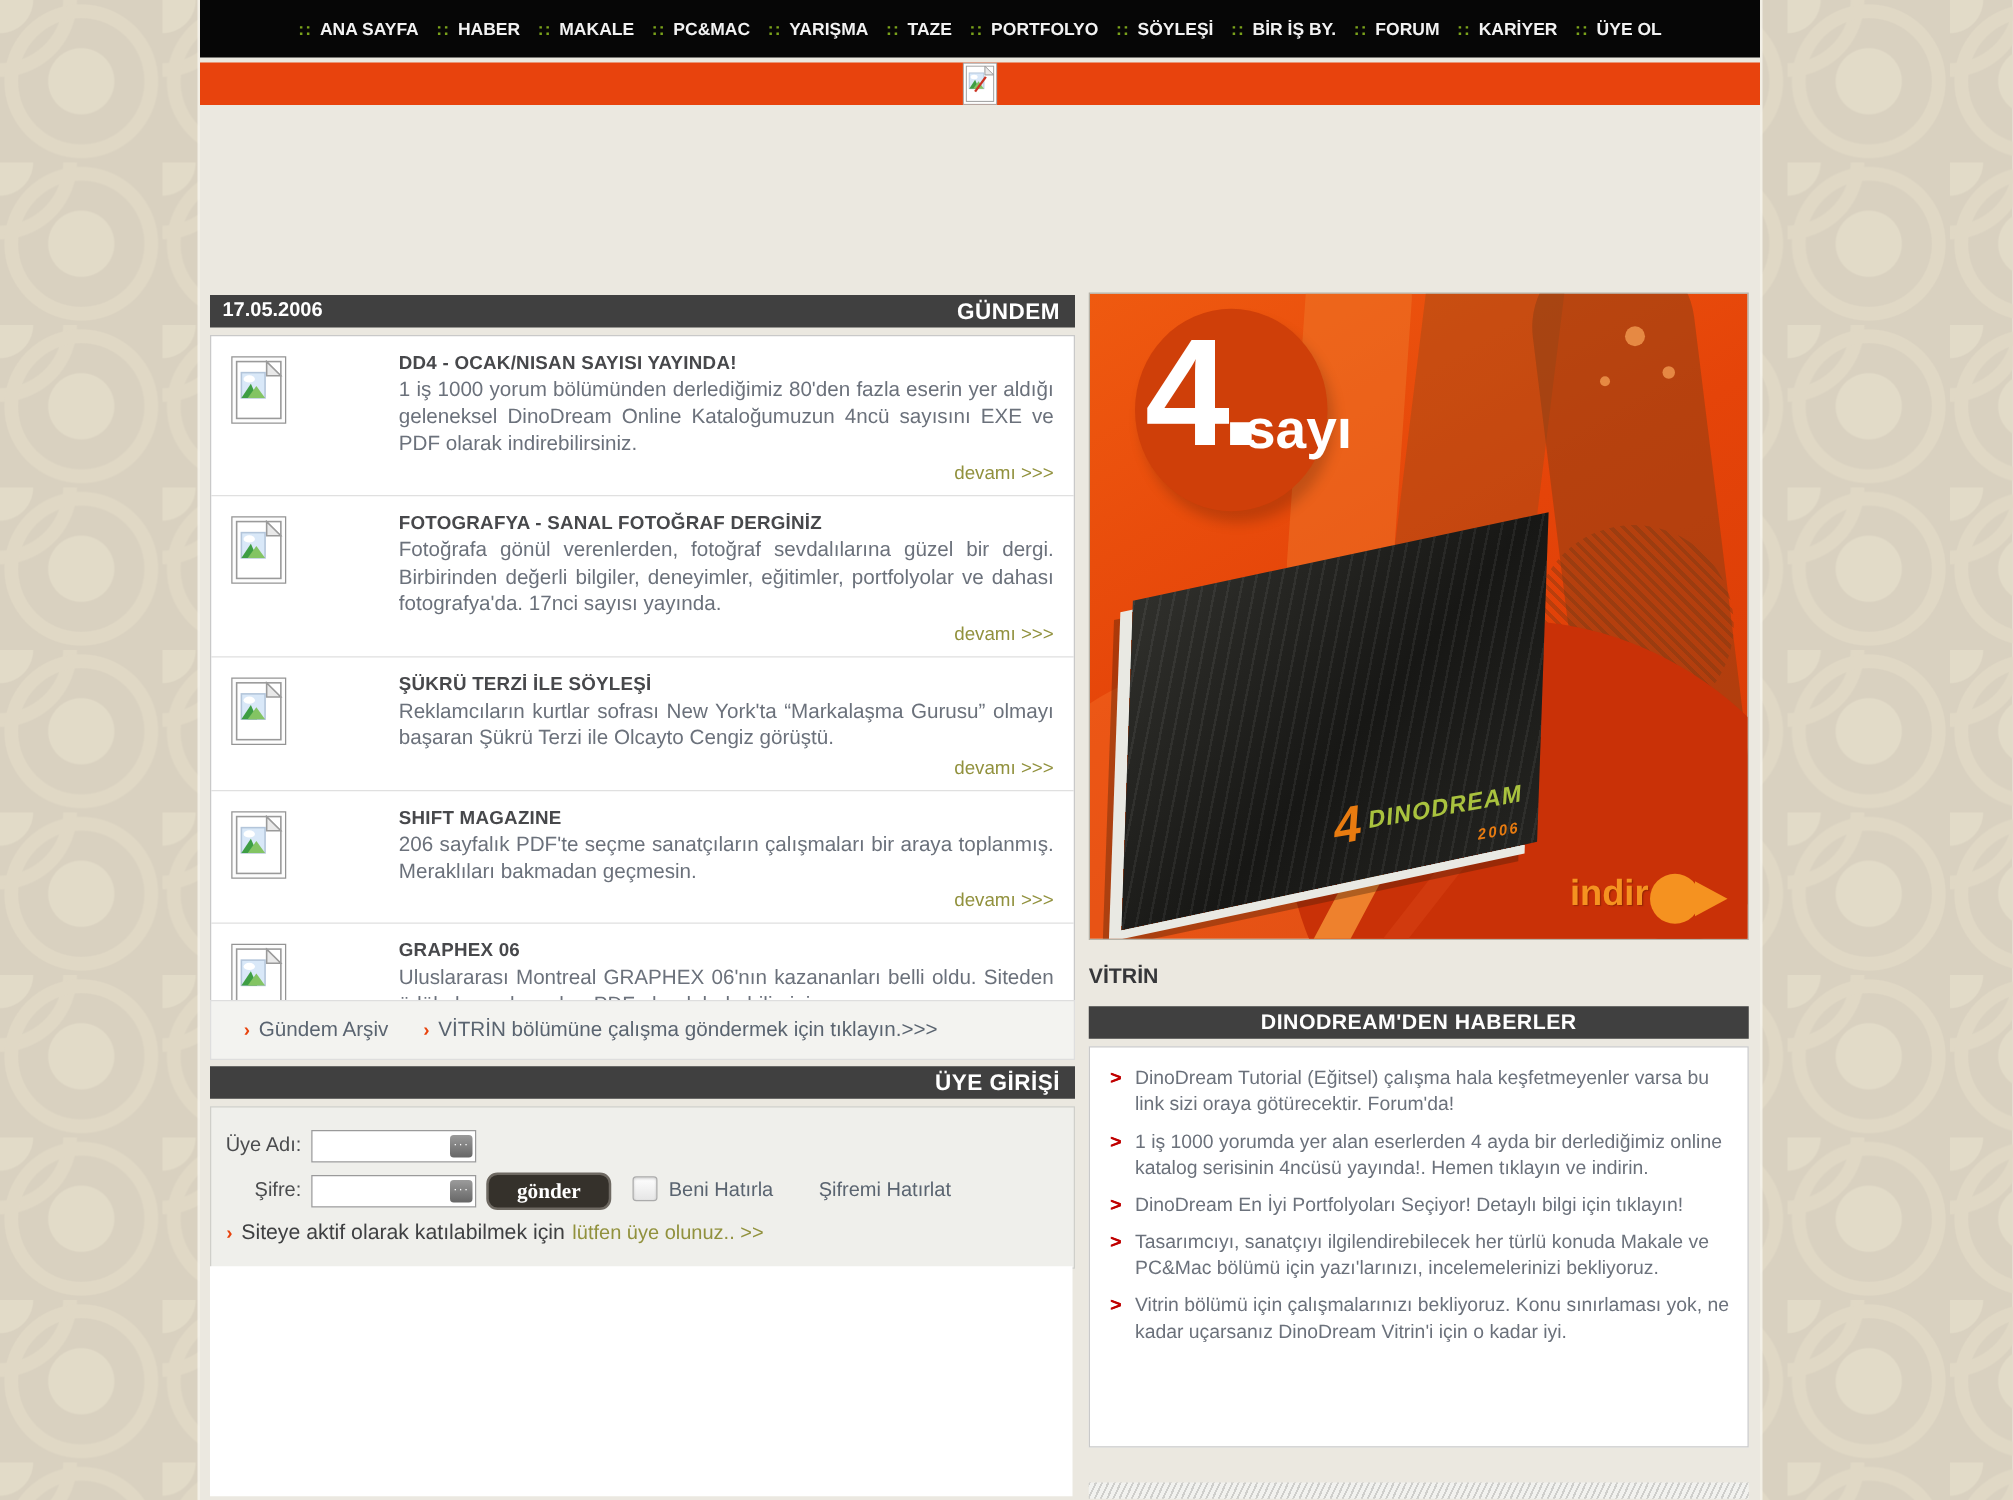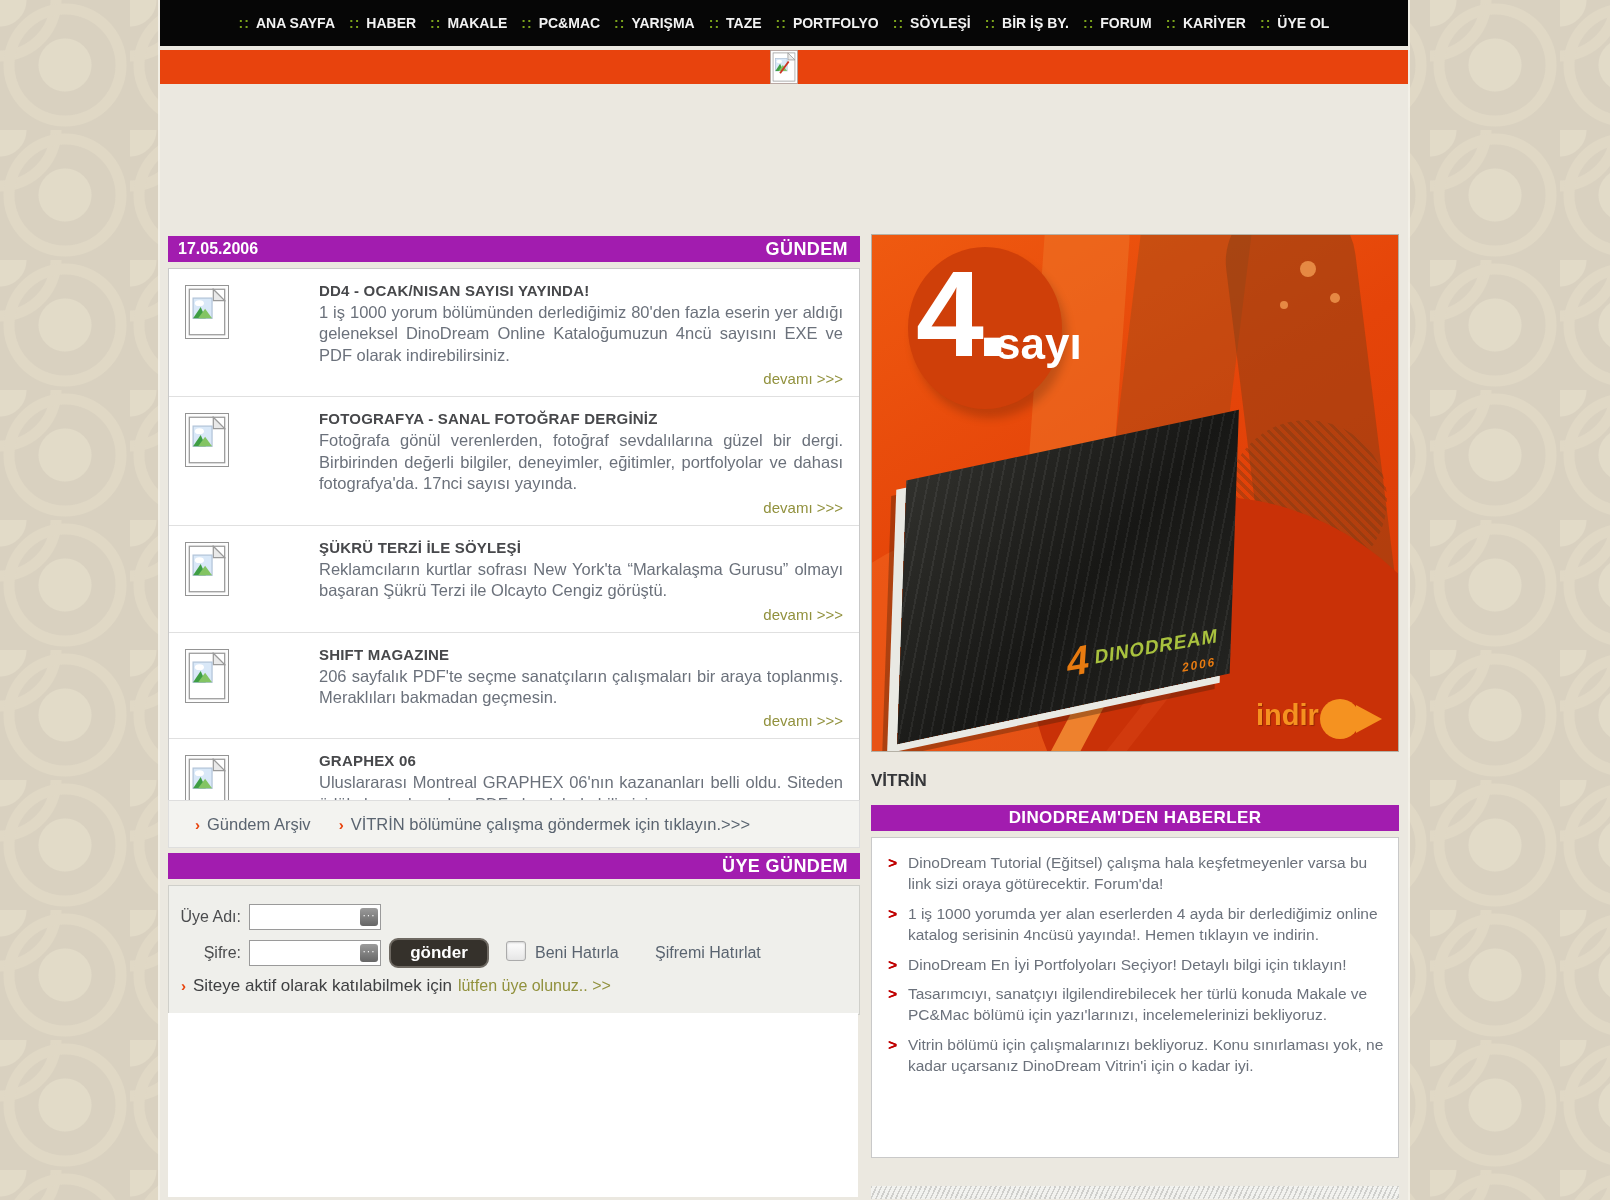--- a/index.html
+++ b/index.html
@@ -21,21 +21,21 @@
   .navitem{display:inline-block;line-height:46px;margin:0 7px;font-size:14px;font-weight:bold;color:#f2f2f2;cursor:pointer;}
   .navsep{color:#7aa21b;margin-right:6px;font-weight:bold;letter-spacing:1px;}
 
   
   #orangebar{position:absolute;left:0;top:50px;width:100%;height:34px;background:#e8430d;display:flex;align-items:center;justify-content:center;}
   .imgph{display:inline-block;border:1px solid #949494;background:#fdfdfd;padding:2px;line-height:0;}
   .imgph svg{display:block;}
   .imgph:not(.with-slash) .slash{display:none;}
 
   
-  .blackbar{position:absolute;background:#a21caf;color:#fff;height:26px;line-height:26px;font-weight:bold;}
+  .blackbar{position:absolute;background:#404040;color:#fff;height:26px;line-height:26px;font-weight:bold;}
   .bar-left{float:left;padding-left:10px;font-size:16px;}
   .bar-right{float:right;padding-right:12px;font-size:18px;letter-spacing:.4px;}
   .bar-center{text-align:center;font-size:17px;letter-spacing:.4px;}
 
   
   #gundem-bar{left:8px;top:236px;width:692px;}
   #gundem-box{position:absolute;left:8px;top:268px;width:690px;background:#fff;border:1px solid #c9c9c9;}
   .gitem{display:flex;padding:13px 8px 9px 10px;border-bottom:1px solid #e0e0e0;}
   .gitem:last-child{border-bottom:none;}
   .gicon{width:134px;flex:none;padding-top:3px;padding-left:6px;}
@@ -51,21 +51,21 @@
   .arrow-orange{color:#e8430d;font-weight:bold;font-size:15px;margin-right:7px;}
   .flabel{font-size:16.5px;color:#5a6470;}
 
   
   #uye-bar{left:8px;top:853px;width:692px;text-align:right;padding-right:12px;width:680px;font-size:18px;letter-spacing:.4px;}
   #login-box{position:absolute;left:8px;top:885px;width:690px;height:128px;background:#efefeb;border:1px solid #cfcfca;}
   .llabel{position:absolute;font-size:16px;color:#4b4c4e;text-align:right;width:64px;left:8px;}
   .inwrap{position:absolute;width:132px;height:26px;}
   .inwrap input{width:100%;height:100%;border:1px solid #9a9a9a;background:#fff;box-sizing:border-box;font-size:15px;padding:2px 22px 2px 4px;font-family:"Liberation Sans",sans-serif;}
   .dotsbtn{position:absolute;right:3px;top:4px;width:18px;height:18px;background:linear-gradient(#9b9b9b,#666);border-radius:3px;color:#fff;font-size:10px;line-height:16px;text-align:center;letter-spacing:1px;cursor:pointer;}
-  #gonder-btn{position:absolute;left:220px;top:52px;width:100px;height:30px;background:#35312b;border:2px solid #6e6962;border-radius:9px;color:#fff;font-weight:bold;font-size:17px;font-family:Liberation Sans, sans-serif;cursor:pointer;line-height:24px;text-align:center;box-sizing:border-box;}
+  #gonder-btn{position:absolute;left:220px;top:52px;width:100px;height:30px;background:#35312b;border:2px solid #6e6962;border-radius:9px;color:#fff;font-weight:bold;font-size:17px;font-family:Liberation Serif, serif;cursor:pointer;line-height:24px;text-align:center;box-sizing:border-box;}
   #remember-cb{position:absolute;left:337px;top:55px;width:18px;height:18px;background:linear-gradient(#fefefe,#e6e6e6);border:1px solid #ababab;border-radius:3px;box-shadow:inset 0 1px 2px rgba(0,0,0,.18);cursor:pointer;}
   .loglink{position:absolute;font-size:16px;color:#5a6470;cursor:pointer;}
   #register-row{position:absolute;left:12px;top:90px;display:flex;align-items:baseline;}
   #register-text{font-size:17px;color:#3f4042;margin-right:6px;}
   #register-link{font-size:16px;color:#91913d;cursor:pointer;}
   #left-white{position:absolute;left:8px;top:1013px;width:690px;height:184px;background:#fff;}
 
   
   #promo{position:absolute;left:711px;top:234px;width:526px;height:516px;border:1px solid #b5b1a6;overflow:hidden;background:linear-gradient(150deg,#ef5a10 0%,#e54409 45%,#d63a06 100%);cursor:pointer;}
   .petal{position:absolute;border-radius:70px;}
@@ -218,21 +218,21 @@
       <span class="flink">
         <span class="arrow-orange">›</span>
         <span class="flabel">Gündem Arşiv</span>
       </span>
       <span class="flink">
         <span class="arrow-orange">›</span>
         <span class="flabel">VİTRİN bölümüne çalışma göndermek için tıklayın.&gt;&gt;&gt;</span>
       </span>
     </div>
 
-  <div id="uye-bar" class="blackbar">ÜYE GÜNDEM</div>
+  <div id="uye-bar" class="blackbar">ÜYE GİRİŞİ</div>
 
   <div id="login-box">
     <span class="llabel" style="top:22px;">Üye Adı:</span>
     <span class="inwrap" style="left:80px;top:18px;">
       <input type="text" style="">
       <span class="dotsbtn">···</span>
     </span>
     <span class="llabel" style="top:58px;">Şifre:</span>
     <span class="inwrap" style="left:80px;top:54px;">
       <input type="password" style="">

